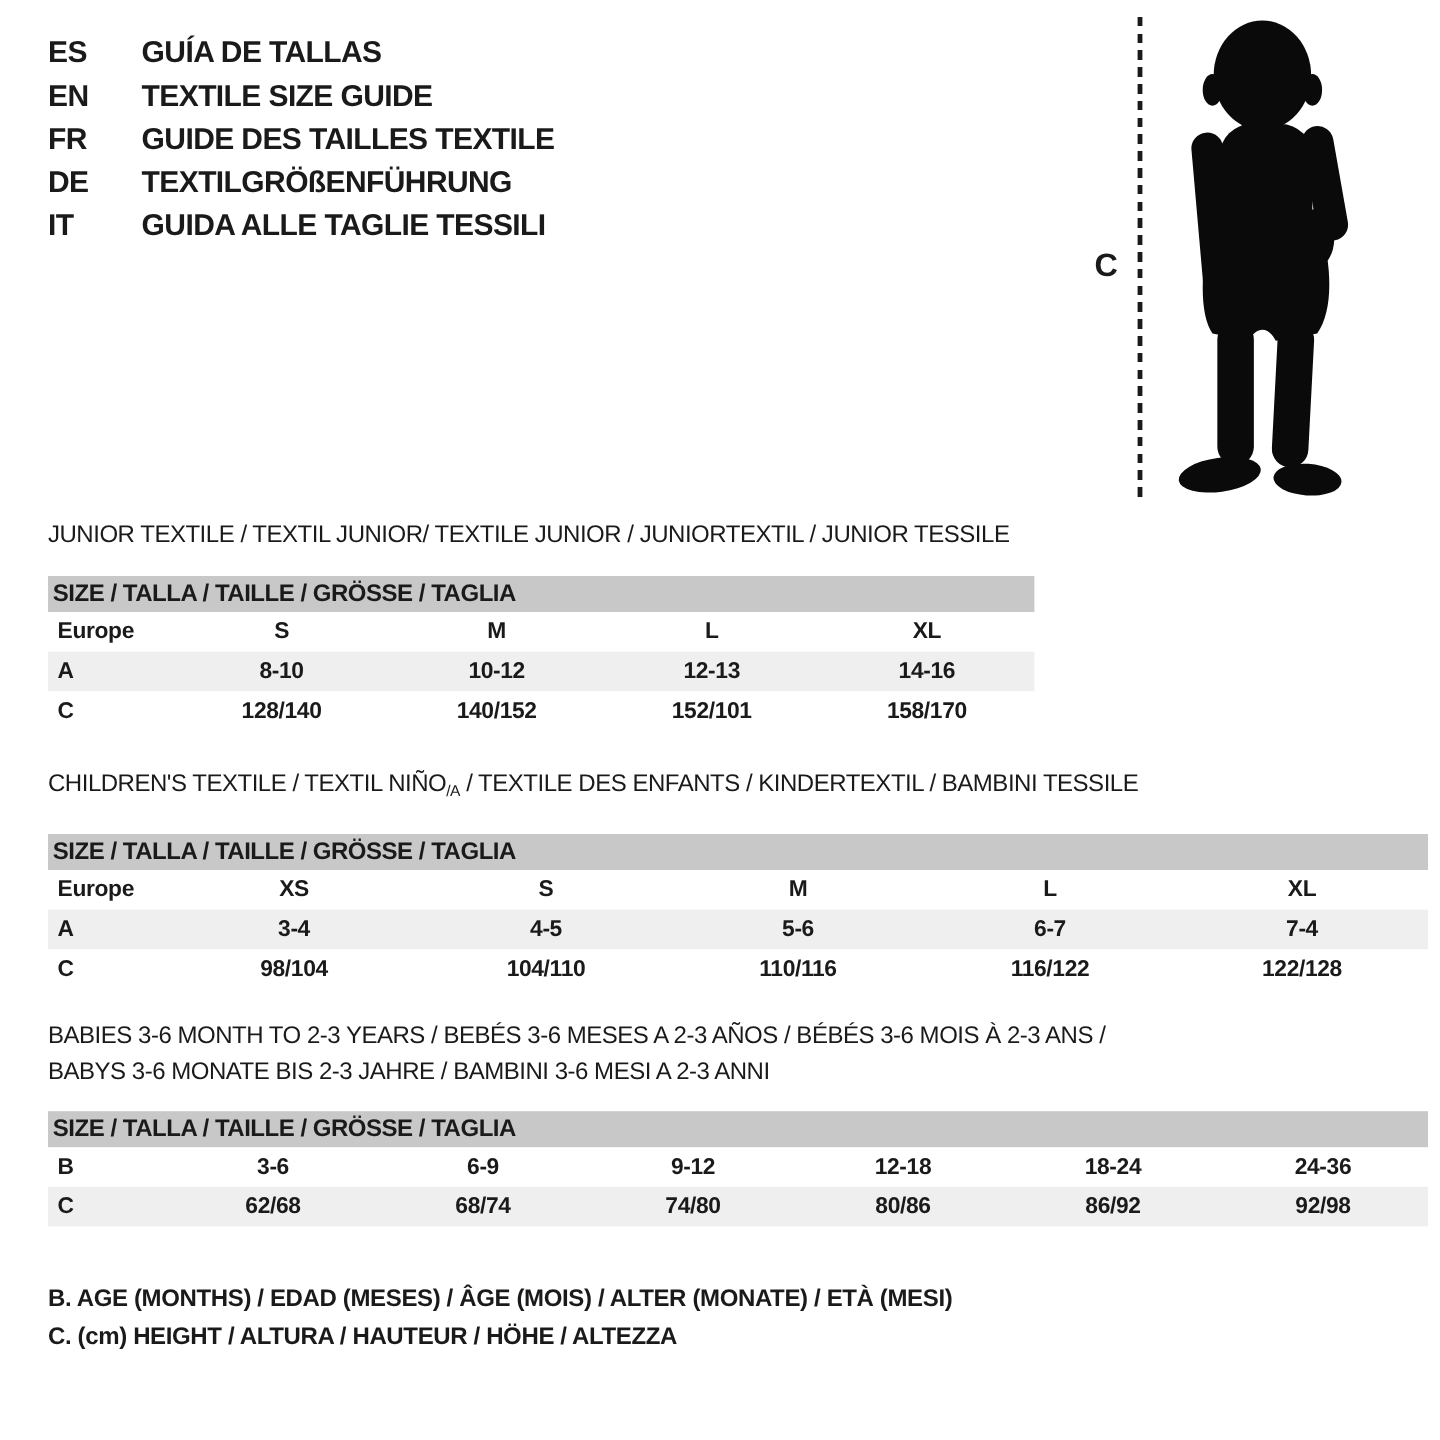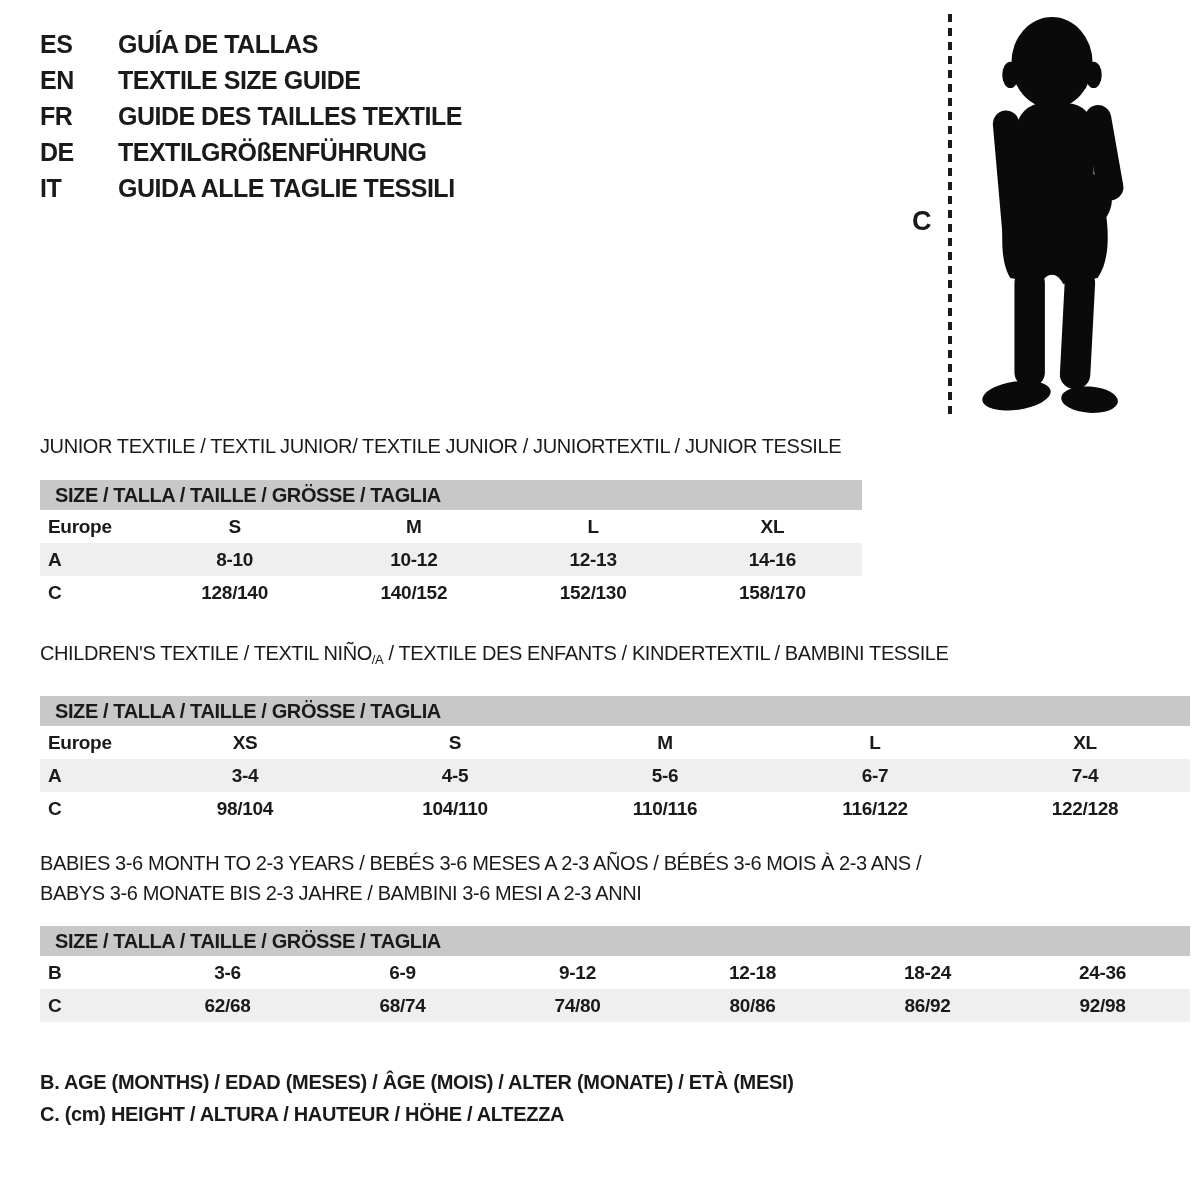--- a/index.html
+++ b/index.html
@@ -31,21 +31,21 @@
   .height-label{position:absolute;left:12px;top:206px;font-size:27px;font-weight:bold;}
   .toddler{position:absolute;left:62px;top:14px;width:180px;height:406px;color:var(--silhouette);}
   
   .section{position:absolute;left:40px;}
   .sec-heading{
     font-size:20px;font-weight:normal;letter-spacing:-0.4px;white-space:nowrap;line-height:24px;
   }
   .sec-heading .subscript{font-size:13px;vertical-align:-4px;}
   .size-bar{
     background:var(--size-bar-bg);height:30px;line-height:30px;
-    font-size:20px;font-weight:bold;letter-spacing:-0.4px;padding-left:15px;box-sizing:border-box;
+    font-size:20px;font-weight:bold;letter-spacing:-0.4px;padding-left:4px;box-sizing:border-box;
   }
   .tbl{width:100%;}
   .trow{display:flex;height:33px;align-items:center;font-size:19px;font-weight:bold;letter-spacing:-0.3px;}
   .trow.stripe{background:var(--stripe-bg);}
   .trow .lbl{width:100px;padding-left:8px;box-sizing:border-box;text-align:left;}
   .sec-junior .trow .lbl{width:105px;}
   .trow .val{flex:1;text-align:center;}
   .sec-junior{top:434px;width:822px;}
   .sec-junior .sec-heading{margin-bottom:22px;}
   .sec-children{top:641px;width:1150px;}
@@ -121,21 +121,21 @@
         <span class="lbl">A</span>
         <span class="val">8-10</span>
         <span class="val">10-12</span>
         <span class="val">12-13</span>
         <span class="val">14-16</span>
       </div>
       <div class="trow">
         <span class="lbl">C</span>
         <span class="val">128/140</span>
         <span class="val">140/152</span>
-        <span class="val">152/130</span>
+        <span class="val">152/101</span>
         <span class="val">158/170</span>
       </div>
     </div>
   </div>
 
   <div class="section sec-children">
     <div class="sec-heading"><span>CHILDREN'S TEXTILE / TEXTIL NIÑO</span><span class="subscript">/A</span><span> / TEXTILE DES ENFANTS / KINDERTEXTIL / BAMBINI TESSILE</span></div>
     <div class="size-bar">SIZE / TALLA / TAILLE / GRÖSSE / TAGLIA</div>
     <div class="tbl">
       <div class="trow">

